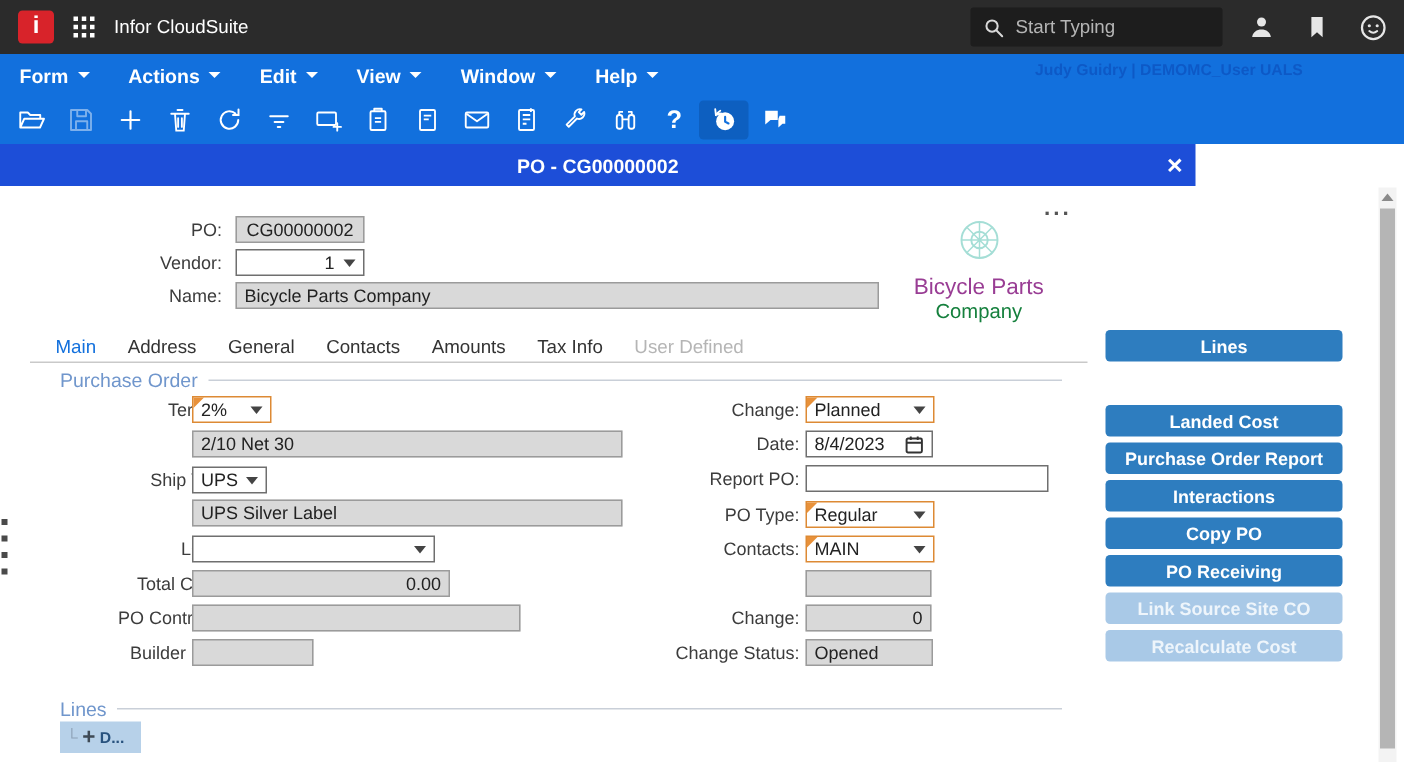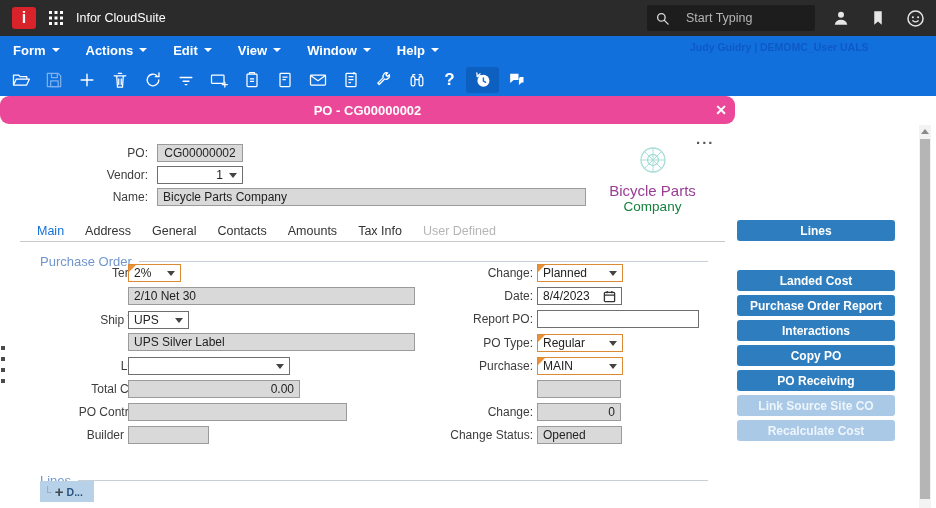--- a/index.html
+++ b/index.html
@@ -5,21 +5,21 @@
   * { box-sizing: border-box; margin: 0; padding: 0; }
   body { background:#fff; font-family:"Liberation Sans", sans-serif; }
   #app { position:relative; width:936px; height:508px; background:#fff; overflow:hidden; }
 
   
   .topbar { position:absolute; left:0; top:0; width:936px; height:36px; background:#2b2b2b; display:flex; align-items:center; }
   .infor-logo { width:24px; height:22px; background:#d8232a; border-radius:3px; margin-left:12px; color:#fff; font-weight:bold; font-size:16px; display:flex; align-items:center; justify-content:center; }
   .grid-icon { margin-left:10px; width:20px; height:20px; }
   .brand { color:#fff; font-size:12.5px; margin-left:10px; }
   .searchbox { margin-left:auto; width:168px; height:26px; background:#1d1d1d; border-radius:2px; display:flex; align-items:center; padding:0 8px; }
-  .searchbox .ph { color:#b5b5b5; font-size:12.5px; margin-left:16px; }
+  .searchbox .ph { color:#b5b5b5; font-size:12.5px; margin-left:7px; }
   .topicon { width:22px; height:22px; margin-left:15px; display:flex; align-items:center; justify-content:center; }
   .topicon:last-child { margin-right:10px; }
 
   
   .menubar { position:absolute; left:0; top:36px; width:936px; height:28px; background:#1270dd; display:flex; align-items:center; color:#fff; font-size:13px; font-weight:bold; }
   .explorer { display:flex; align-items:center; gap:7px; padding:0 16px 0 12px; height:100%; border-right:1px solid rgba(255,255,255,.4); }
   .hamburger { width:15px; height:11px; display:flex; flex-direction:column; justify-content:space-between; }
   .hamburger i { height:2px; background:#fff; border-radius:1px; }
   .menu-item { display:flex; align-items:center; padding:0 13px; height:100%; }
   .caret { width:0; height:0; border-left:4px solid transparent; border-right:4px solid transparent; border-top:4px solid #fff; margin-left:6px; }
@@ -27,21 +27,21 @@
 
   
   .toolbar { position:absolute; left:0; top:64px; width:936px; height:32px; background:#1270dd; display:flex; align-items:center; padding-left:4px; }
   .tico { width:33px; height:26px; display:flex; align-items:center; justify-content:center; border-radius:3px; }
   .tico svg { width:20px; height:20px; }
   .tico.dim { opacity:.45; }
   .tico.hl { background:#0d5fc0; }
   .qmark { color:#fff; font-size:17px; font-weight:bold; }
 
   
-  .titlebar { position:absolute; left:0; top:96px; width:735px; height:28px; background:#ec4899; color:#fff; display:flex; align-items:center; justify-content:center; font-size:13px; font-weight:bold;border-radius:9px; }
+  .titlebar { position:absolute; left:0; top:96px; width:797px; height:28px; background:#1d4ed8; color:#fff; display:flex; align-items:center; justify-content:center; font-size:13px; font-weight:bold; }
   .closex { position:absolute; right:8px; top:0; height:28px; display:flex; align-items:center; font-size:14px; font-weight:bold; color:#fff; cursor:default; }
 
   
   .lbl { position:absolute; font-size:12px; color:#3c3c3c; text-align:right; height:17px; line-height:17px; }
   .lblL { left:20px; width:128px; }
   .lblR { left:408px; width:125px; }
   .fld { position:absolute; height:18px; font-size:12px; color:#222; display:flex; align-items:center; padding:8px 5px; background:#fff; border:1px solid #6f6f6f; }
   .fld.ro { background:#d9d9d9; border:1px solid #9b9b9b; }
   .fld.mod { border:1px solid #dd8a34; }
   .fld.mod::before { content:""; position:absolute; left:0; top:0; border-style:solid; border-width:7px 7px 0 0; border-color:#e8913a transparent transparent transparent; }
@@ -50,21 +50,21 @@
   .dd.after { margin-left:6px; }
 
   
   .tabs { position:absolute; left:37px; top:224px; display:flex; gap:21px; font-size:12.5px; }
   .tab { color:#333; }
   .tab.active { color:#1270dd; }
   .tab.disabled { color:#b5b5b5; }
   .tabs-rule { position:absolute; left:20px; top:241px; width:705px; border-bottom:1px solid #c9c9c9; }
 
   
-  .group { position:absolute; display:flex; align-items:center; gap:7px; width:668px; left:40px;margin-top:8px; }
+  .group { position:absolute; display:flex; align-items:center; gap:7px; width:668px; left:40px; }
   .group .gt { color:#7096cc; font-size:13px; white-space:nowrap; }
   .group .gl { flex:1; height:1px; background:#c9cfd8; }
 
   
   .sbtn { position:absolute; left:737px; width:158px; height:21px; border-radius:3px; background:#2e7dbf; color:#fff; font-size:12px; font-weight:bold; display:flex; align-items:center; justify-content:center; }
   .sbtn.off { background:#a9c9e7; color:#eef5fb; }
 
   
   .chip { position:absolute; left:40px; top:481px; width:54px; height:21px; background:#b7d1e9; display:flex; align-items:center; padding:0 4px; gap:3px; }
   .chip .corner { color:#8fa3b8; font-size:11px; }
@@ -312,21 +312,21 @@
   <span class="lbl lblL" style="top:265px">Terms:</span>
   <div class="fld mod" style="left:128px; top:264px; width:53px">
     <span class="val">2%</span>
       <span class="dd"></span>
   </div>
   <div class="fld ro" style="left:128px; top:287px; width:287px">
     <span class="val">2/10 Net 30</span>
   </div>
 
   <span class="lbl lblL" style="top:312px">Ship Via:</span>
-  <div class="fld" style="left:128px; top:311px; width:61px">
+  <div class="fld" style="left:128px; top:311px; width:50px">
     <span class="val">UPS</span>
       <span class="dd"></span>
   </div>
   <div class="fld ro" style="left:128px; top:333px; width:287px">
     <span class="val">UPS Silver Label</span>
   </div>
 
   <span class="lbl lblL" style="top:358px">LCR:</span>
   <div class="fld" style="left:128px; top:357px; width:162px">
     <span class="val"></span>
@@ -367,21 +367,21 @@
   <div class="fld" style="left:537px; top:310px; width:162px">
     <span class="val"></span>
   </div>
 
   <span class="lbl lblR" style="top:335px">PO Type:</span>
   <div class="fld mod" style="left:537px; top:334px; width:86px">
     <span class="val">Regular</span>
       <span class="dd"></span>
   </div>
 
-  <span class="lbl lblR" style="top:358px">Purchase:</span>
+  <span class="lbl lblR" style="top:358px">Contacts:</span>
   <div class="fld mod" style="left:537px; top:357px; width:86px">
     <span class="val">MAIN</span>
       <span class="dd"></span>
   </div>
 
   <div class="fld ro" style="left:537px; top:380px; width:84px">
     <span class="val"></span>
   </div>
 
   <span class="lbl lblR" style="top:404px">Change:</span>

